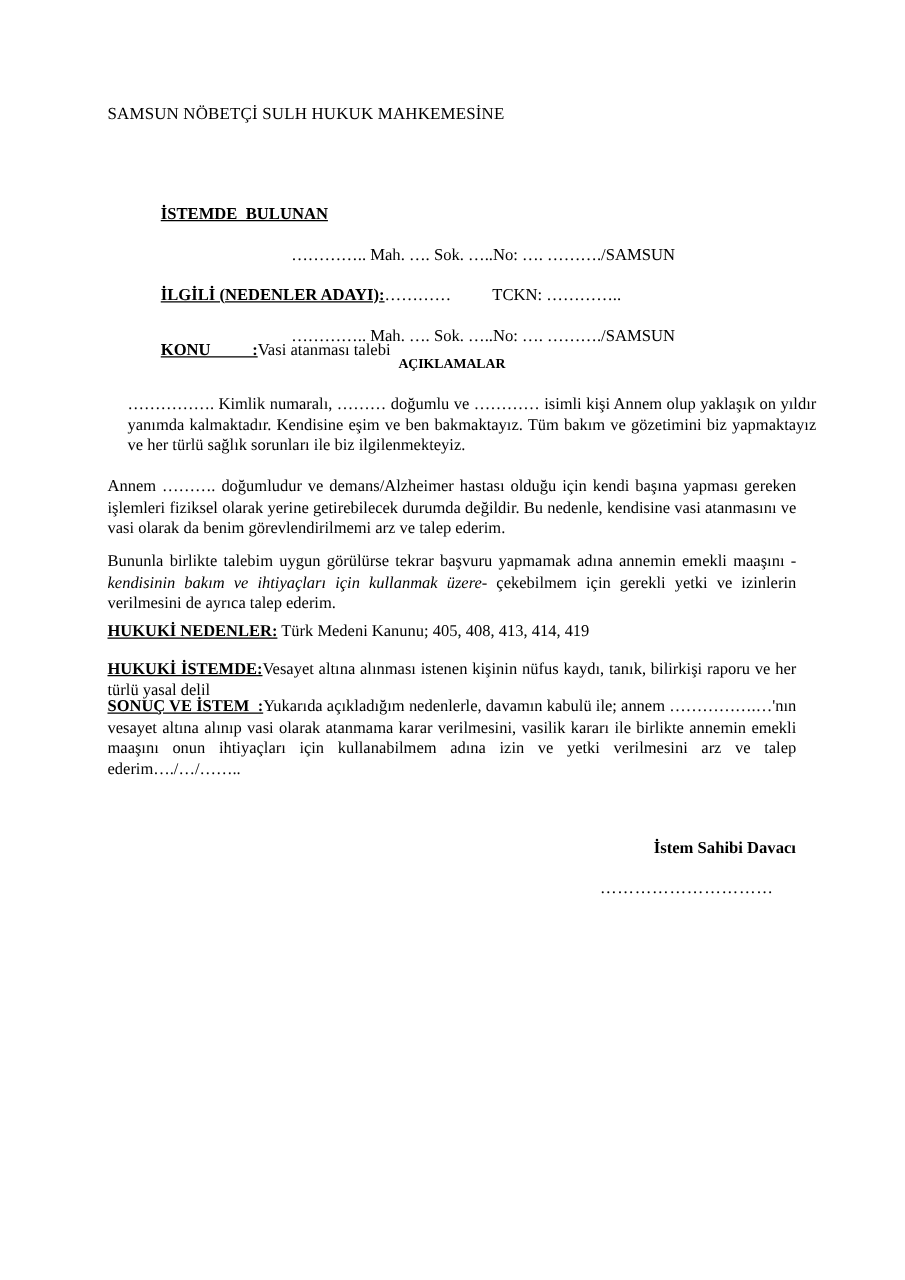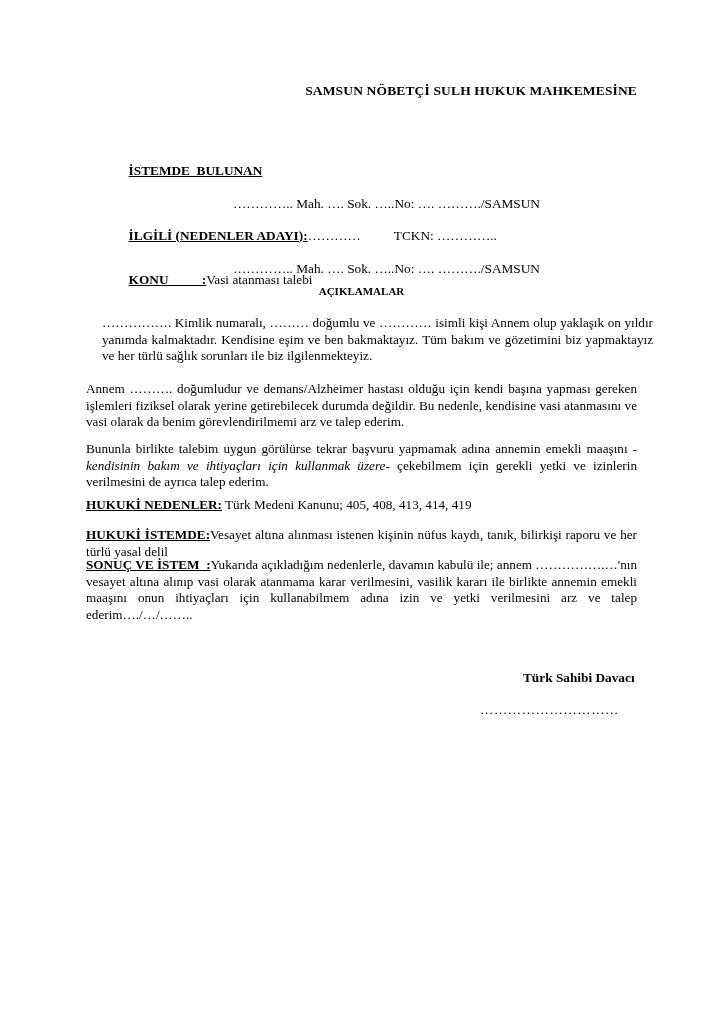--- a/index.html
+++ b/index.html
@@ -25,22 +25,22 @@
     top: 0;
     width: 551px;
   }
 
   
   .court-title {
     position: absolute;
     left: 0;
     top: 83px;
     width: 551px;
-    text-align: right;
-    font-weight: bold;
+    text-align: left;
+    font-weight: normal;
     font-size: 13.5px;
     letter-spacing: 0.15px;
   }
 
   .block {
     position: absolute;
     left: 16px;
     width: 551px;
   }
 
@@ -132,17 +132,17 @@
     <div class="para" style="top:381px;">Annem ………. doğumludur ve demans/Alzheimer hastası olduğu için kendi başına yapması gereken işlemleri fiziksel olarak yerine getirebilecek durumda değildir. Bu nedenle, kendisine vasi atanmasını ve vasi olarak da benim görevlendirilmemi arz ve talep ederim.</div>
 
     <div class="para" style="top:441px;"><span>Bununla birlikte talebim uygun görülürse tekrar başvuru yapmamak adına annemin emekli maaşını </span><span class="ital">-kendisinin bakım ve ihtiyaçları için kullanmak üzere-</span><span> çekebilmem için gerekli yetki ve izinlerin verilmesini de ayrıca talep ederim.</span></div>
 
     <div class="para" style="top:497px;"><span class="lbl">HUKUKİ NEDENLER:</span><span> Türk Medeni Kanunu; 405, 408, 413, 414, 419</span></div>
 
     <div class="para" style="top:527px;"><span class="lbl">HUKUKİ İSTEMDE:</span><span>Vesayet altına alınması istenen kişinin nüfus kaydı, tanık, bilirkişi raporu ve her türlü yasal delil</span></div>
 
     <div class="para" style="top:557px;"><span class="lbl">SONUÇ VE İSTEM  :</span><span>Yukarıda açıkladığım nedenlerle, davamın kabulü ile; annem …………….…'nın vesayet altına alınıp vasi olarak atanmama karar verilmesini, vasilik kararı ile birlikte annemin emekli maaşını onun ihtiyaçları için kullanabilmem adına izin ve yetki verilmesini arz ve talep ederim…./…/……..</span></div>
 
-    <div class="sig-name" style="left:437px; top:670px;">Türk Sahibi Davacı</div>
+    <div class="sig-name" style="left:437px; top:670px;">İstem Sahibi Davacı</div>
     <div class="sig-dots" style="left:394px; top:702px;">…………………………</div>
 
   </div>
 </div>
 
 </body></html>

